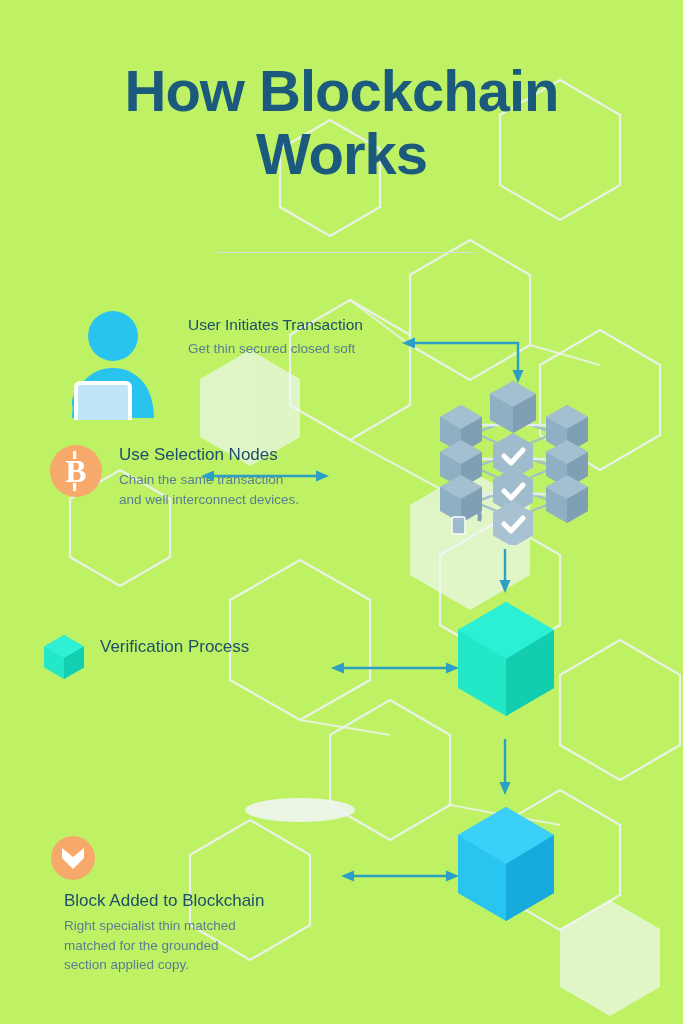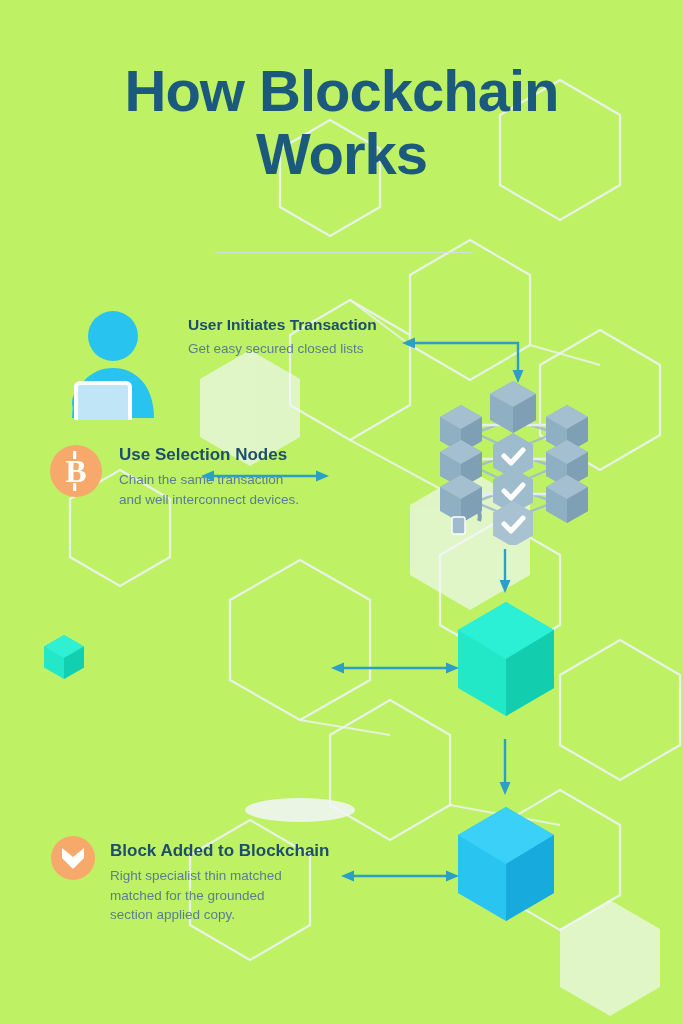--- a/index.html
+++ b/index.html
@@ -60,21 +60,21 @@
   }
   .step-icon {
     flex: 0 0 auto;
     position: relative;
   }
   .step-text {
     padding-left: 10px;
   }
   .step-title {
     font-size: 15.5px;
-    font-weight: bold;
+    font-weight: normal;
     color: #1d4e6b;
     margin: 0 0 5px 0;
     white-space: nowrap;
   }
   .step-title.big {
     font-size: 17px;
   }
   .step-desc {
     font-size: 13.5px;
     color: #5a7d92;
@@ -82,21 +82,21 @@
     margin: 0;
     white-space: pre-line;
   }
 
   #step1 { top: 310px; left: 62px; }
   #step1 .step-text { padding-left: 22px; padding-top: 6px; }
   #step2 { top: 443px; left: 48px; }
   #step2 .step-text { padding-left: 15px; padding-top: 2px; }
   #step3 { top: 633px; left: 42px; }
   #step3 .step-text { padding-left: 14px; padding-top: 4px; }
-  #step4 { top: 835px; left: 50px; }
+  #step4 { top: 835px; left: 50px; flex-direction: column; }
   #step4 .step-text { padding-left: 14px; padding-top: 6px; }
 
   
   .graphic {
     position: absolute;
     z-index: 2;
   }
   #network-graphic { top: 375px; left: 435px; }
   #cube-teal { top: 600px; left: 455px; }
   #cube-blue { top: 805px; left: 455px; }
@@ -157,21 +157,21 @@
     <div class="step-icon">
       <svg width="104" height="110" viewBox="0 0 104 110">
         <circle cx="51" cy="26" r="25" fill="#28c3ef"></circle>
         <path d="M10 108 C10 76 28 58 51 58 C74 58 92 76 92 108 Z" fill="#28c3ef"></path>
         <path d="M16 80 C10 84 8 94 12 100 L22 100 L22 80 Z" fill="#28c3ef"></path>
         <rect x="14" y="73" width="54" height="42" rx="4" fill="#bfe5f6" stroke="#ffffff" stroke-width="4"></rect>
       </svg>
     </div>
     <div class="step-text">
       <p class="step-title">User Initiates Transaction</p>
-      <p class="step-desc">Get easy secured closed lists</p>
+      <p class="step-desc">Get thin secured closed soft</p>
     </div>
   </div>
 
   <div class="step" id="step2">
     <div class="step-icon">
       <svg width="56" height="56" viewBox="0 0 56 56">
         <circle cx="28" cy="28" r="26" fill="#f7a96b"></circle>
         <text x="28" y="39" text-anchor="middle" font-family="Liberation Serif, serif" font-size="32" font-weight="bold" fill="#ffffff">B</text>
         <rect x="25" y="8" width="3.2" height="8" fill="#ffffff"></rect>
         <rect x="25" y="40" width="3.2" height="8" fill="#ffffff"></rect>
@@ -186,20 +186,21 @@
 
   <div class="step" id="step3">
     <div class="step-icon">
       <svg width="44" height="48" viewBox="0 0 44 48">
         <polygon points="22,2 42,13.5 42,34.5 22,46 2,34.5 2,13.5" fill="#22e8c8"></polygon>
         <polygon points="22,2 42,13.5 22,25 2,13.5" fill="#2ff0d3"></polygon>
         <polygon points="22,25 42,13.5 42,34.5 22,46" fill="#12cfb0"></polygon>
       </svg>
     </div>
     <div class="step-text">
+      <p class="step-title big">Verification Process</p>
     </div>
   </div>
 
   <div class="step" id="step4">
     <div class="step-icon">
       <svg width="46" height="46" viewBox="0 0 46 46">
         <circle cx="23" cy="23" r="22" fill="#f7a96b"></circle>
         <path d="M12 13 L12 23 L23 34 L34 23 L34 13 L23 22 Z" fill="#ffffff"></path>
       </svg>
     </div>

